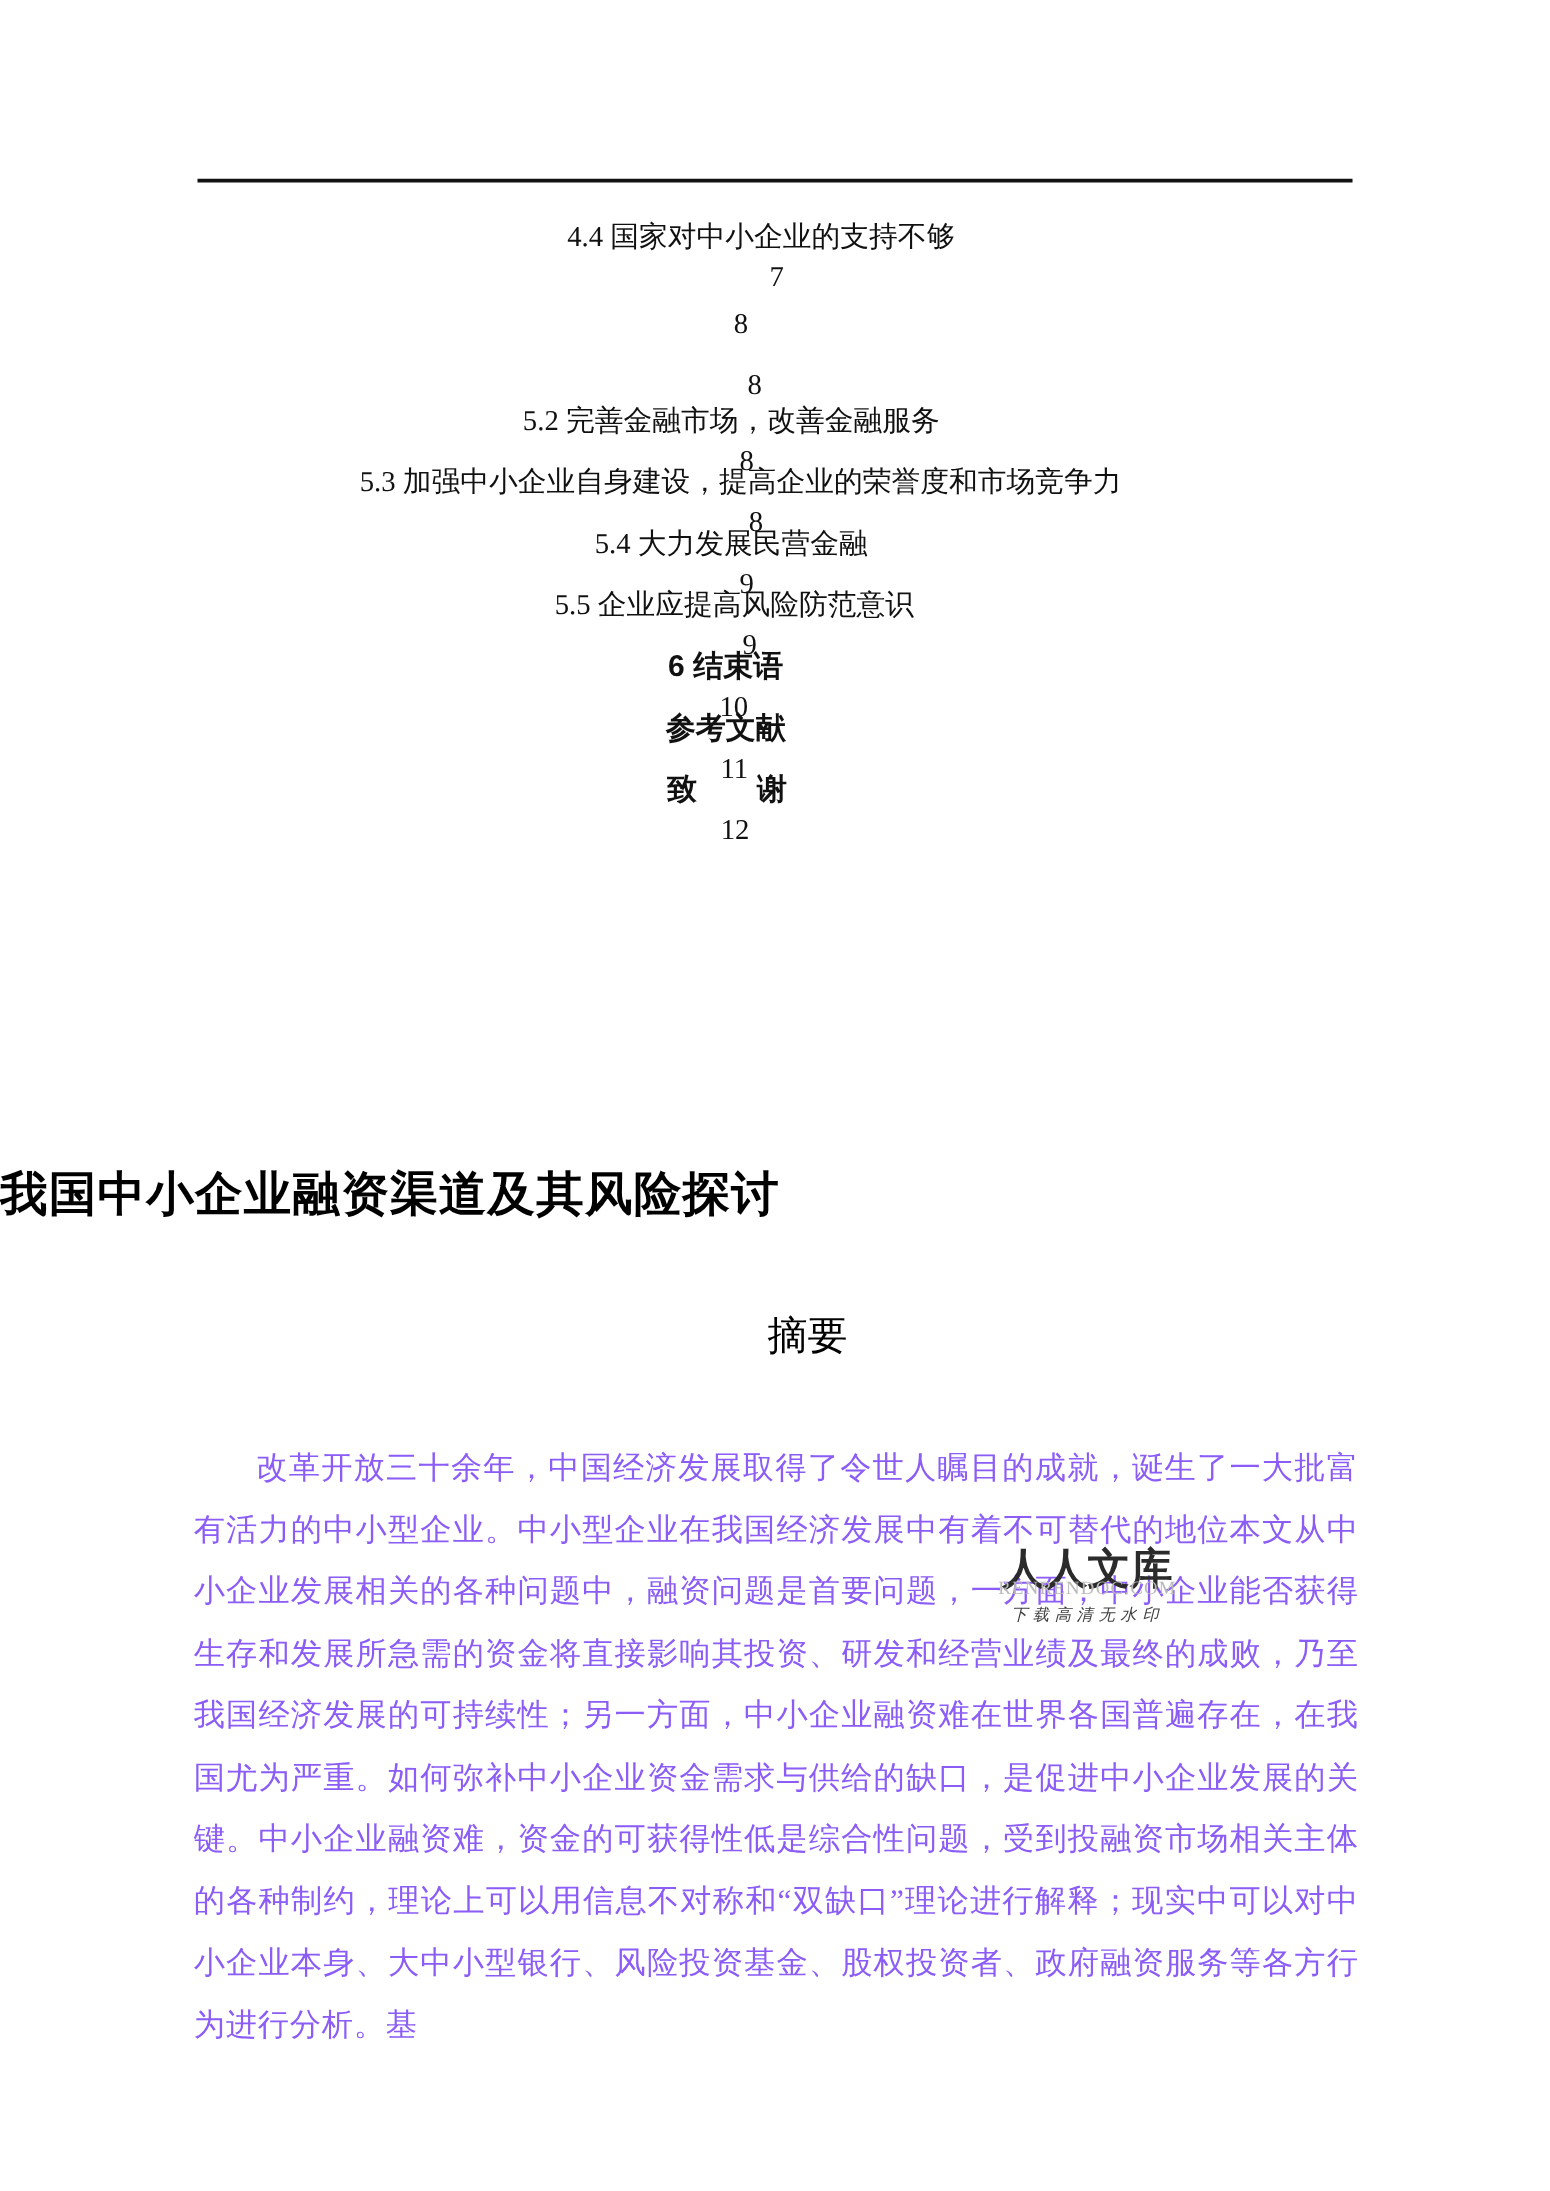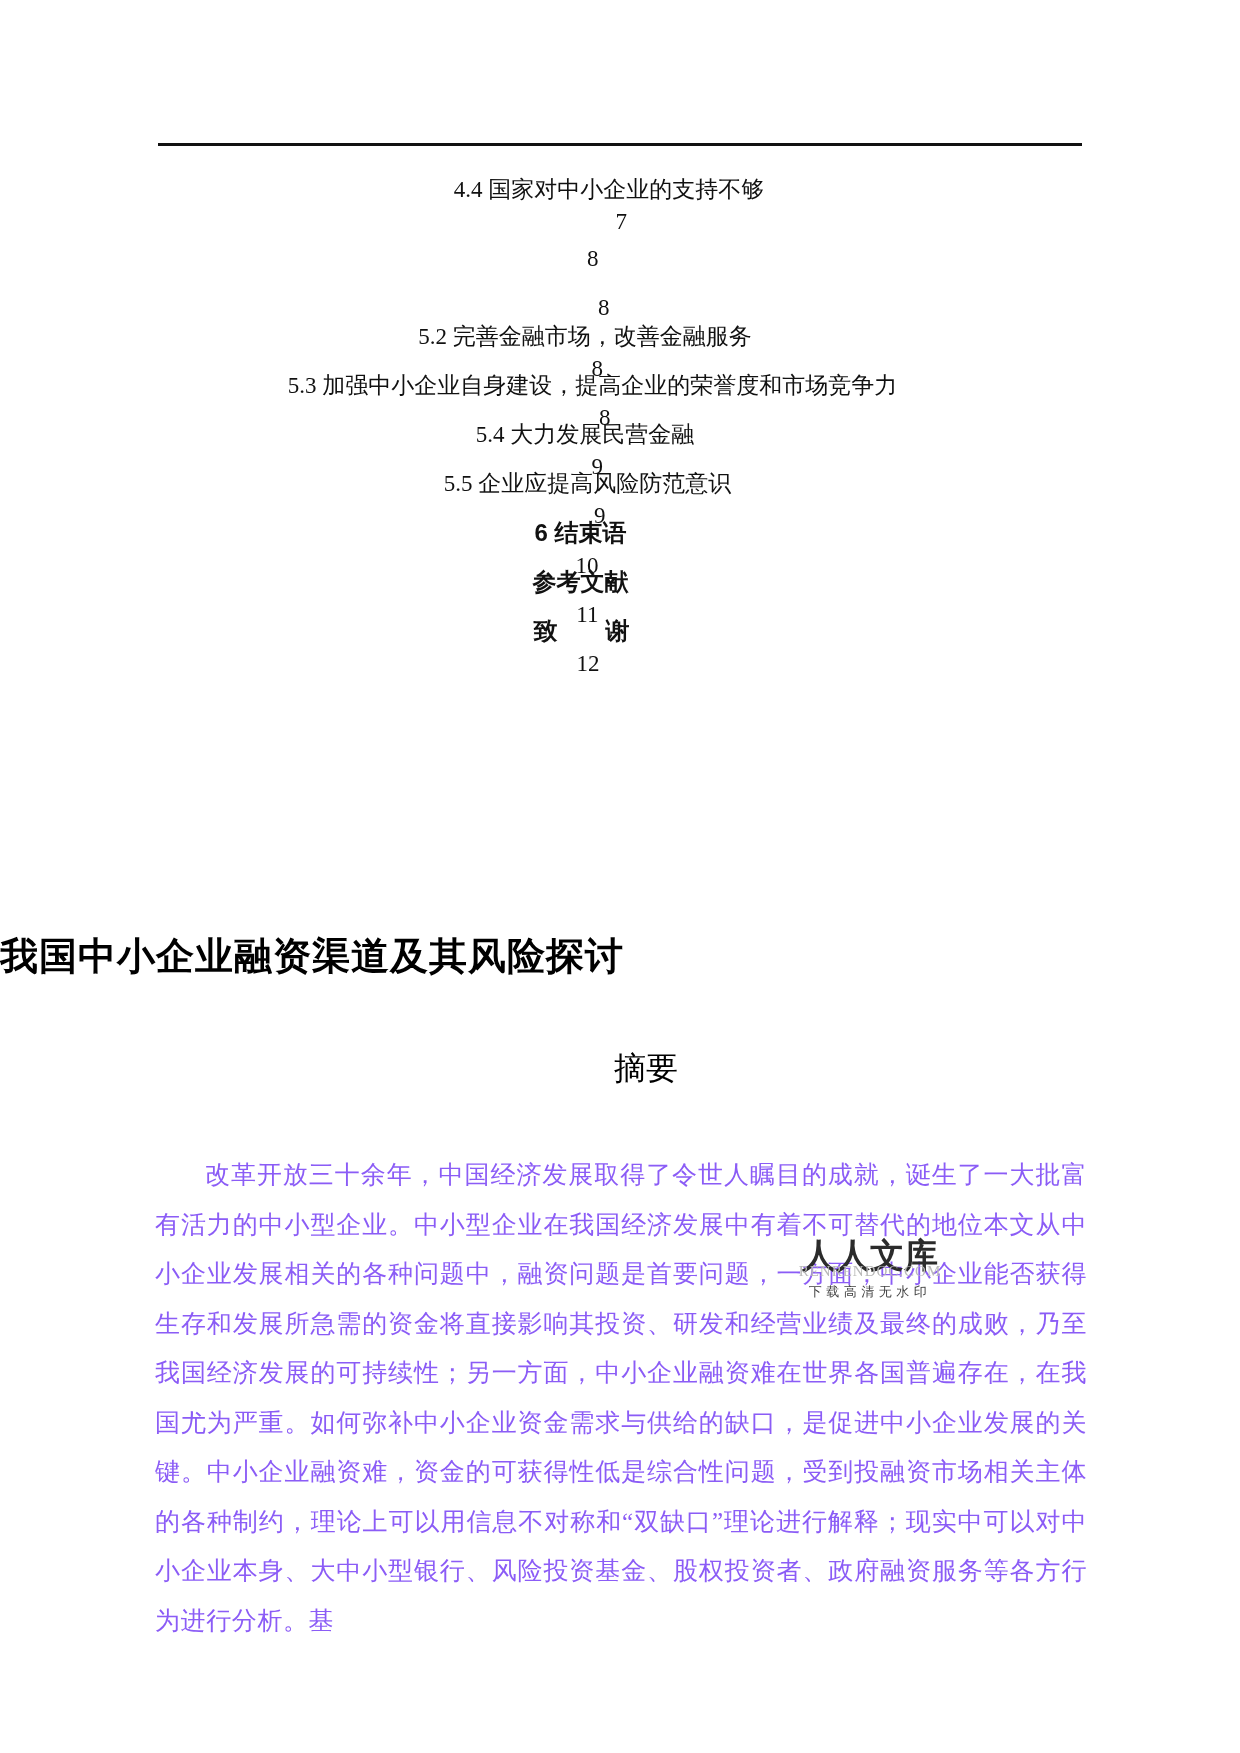--- a/index.html
+++ b/index.html
@@ -132,20 +132,21 @@
     color: #b9b9b9;
     white-space: nowrap;
   }
   .wm-tagline {
     margin-top: 3px;
     font-family: "Liberation Sans", sans-serif;
     font-size: 13px;
     letter-spacing: 4.5px;
     color: #3f3f3f;
     white-space: nowrap;
+    font-style: italic;
   }
 </style>
 </head>
 <body>
 
 <div class="page">
 
   <div class="header-rule"></div>
 
   <nav class="toc">

